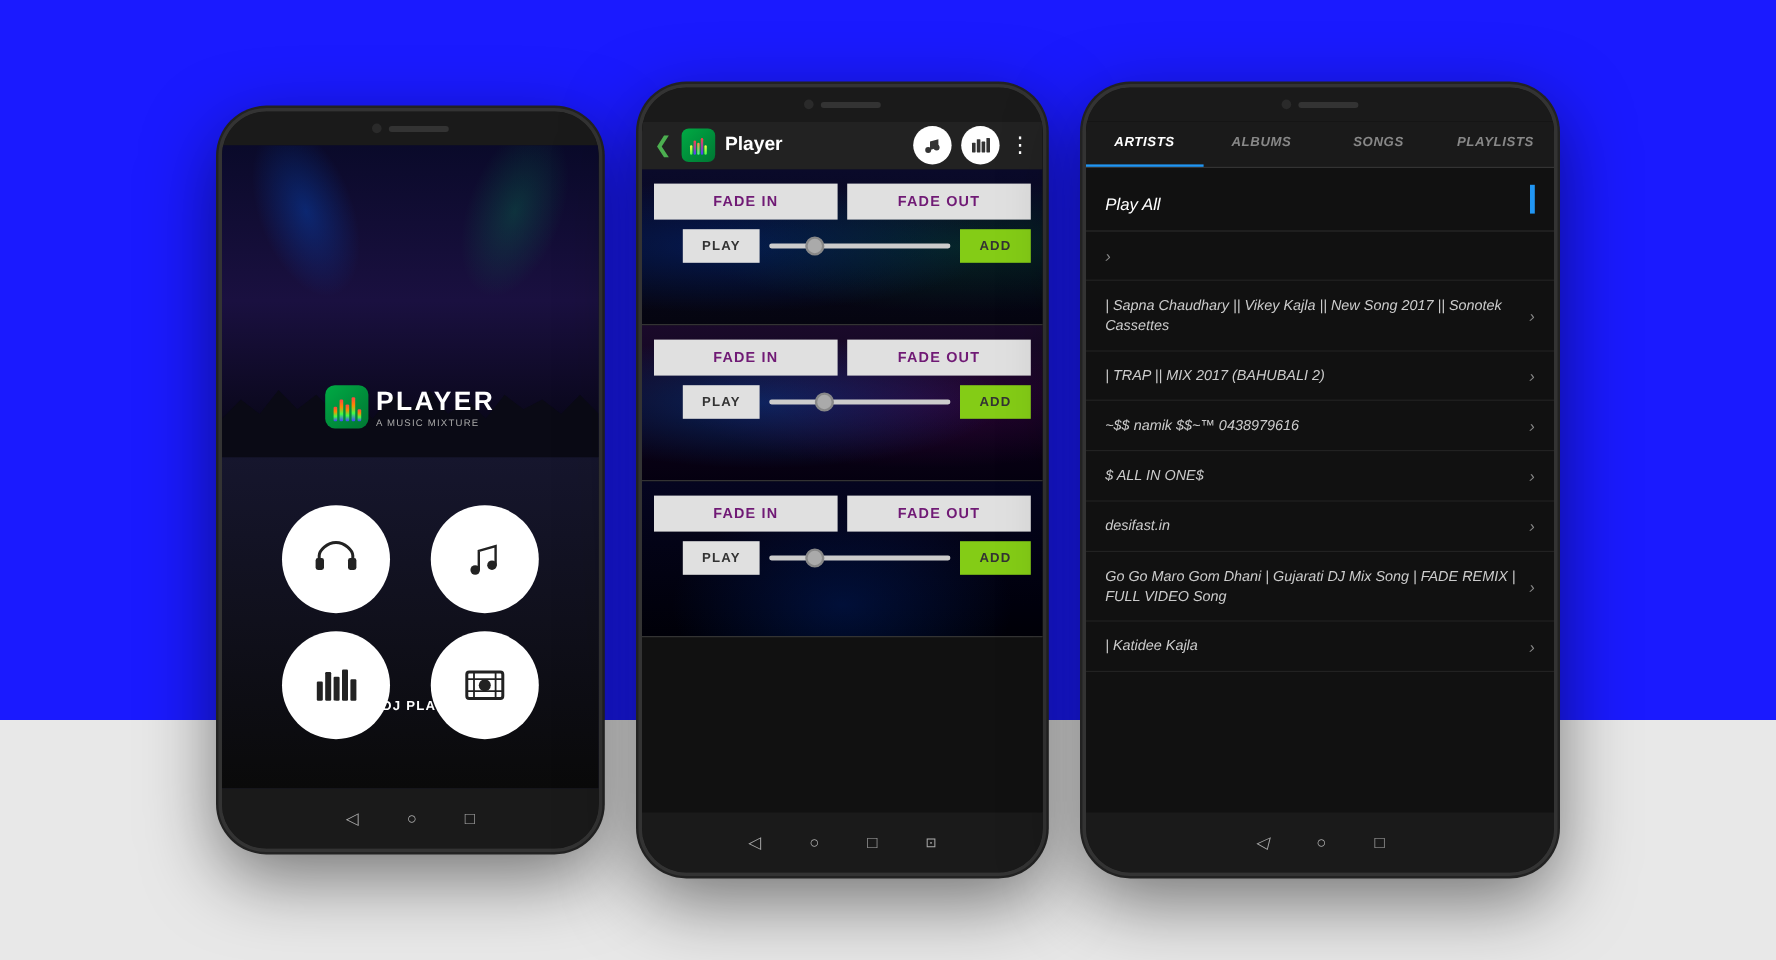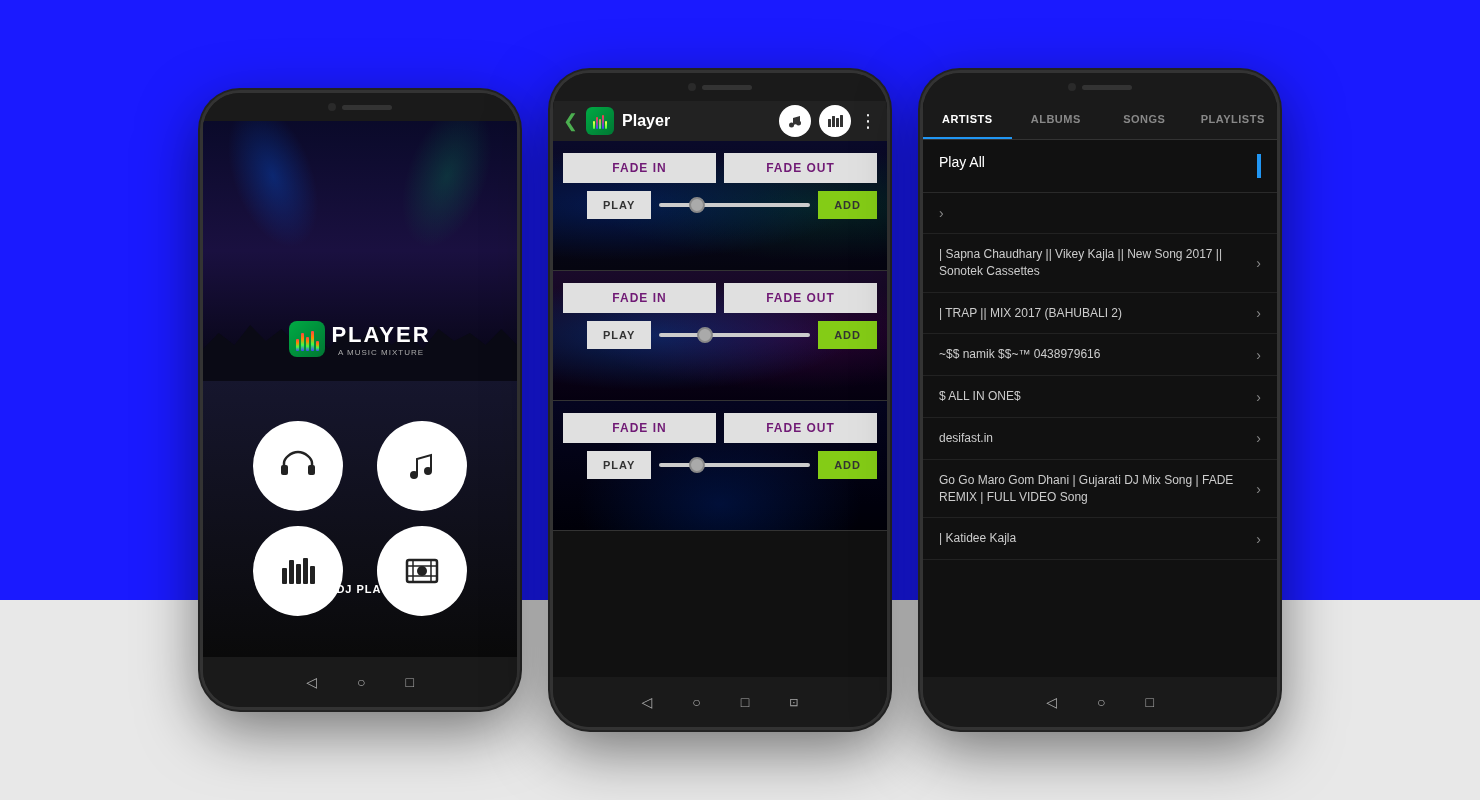--- a/index.html
+++ b/index.html
@@ -159,21 +159,20 @@
     .logo-title {
       color: #fff;
       font-size: 22px;
       font-weight: bold;
       letter-spacing: 2px;
     }
     .logo-subtitle {
       color: #aaa;
       font-size: 8px;
       letter-spacing: 1px;
-      text-align: center;
     }
     .equalizer-bars {
       display: flex;
       gap: 2px;
       align-items: flex-end;
       height: 24px;
     }
     .eq-bar {
       width: 3px;
       background: linear-gradient(180deg, #ff4444, #ff8800, #44ff44, #4444ff);
@@ -333,22 +332,23 @@
       padding: 8px 16px;
       font-size: 11px;
       font-weight: bold;
       color: #333;
       cursor: pointer;
       letter-spacing: 1px;
     }
 
     
     .phone-3 {
-      width: 360px;
+      width: 396px;
       height: 660px;
+      font-style: italic;
     }
     .phone-3 .phone-screen {
       background: #111;
     }
     .artists-tabs {
       display: flex;
       background: #1a1a1a;
       border-bottom: 1px solid #333;
     }
     .tab-item {
@@ -364,21 +364,21 @@
     .tab-item.active {
       color: #fff;
       border-bottom: 2px solid #2196F3;
     }
     .artists-list {
       overflow-y: auto;
       height: calc(100% - 45px);
     }
     .list-item-special {
       display: flex;
-      align-items: flex-start;
+      align-items: flex-end;
       padding: 14px 16px;
       border-bottom: 1px solid #2a2a2a;
     }
     .list-item-text {
       color: #fff;
       font-size: 14px;
       flex: 1;
     }
     .list-item-bar {
       width: 4px;

